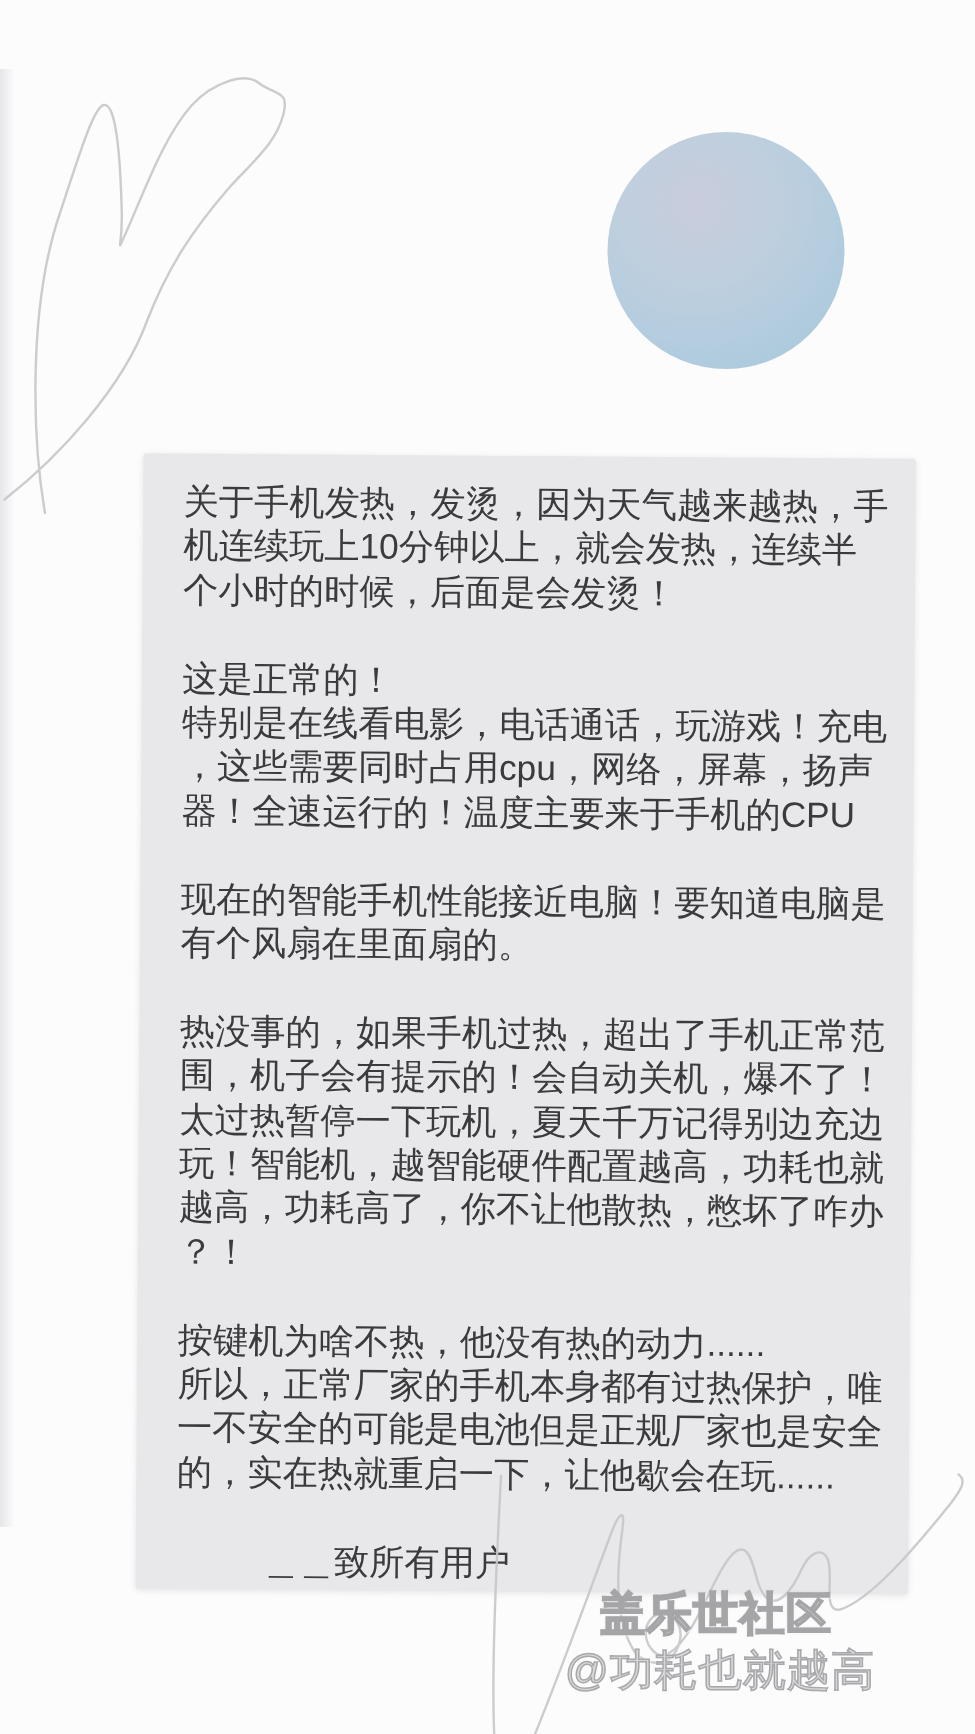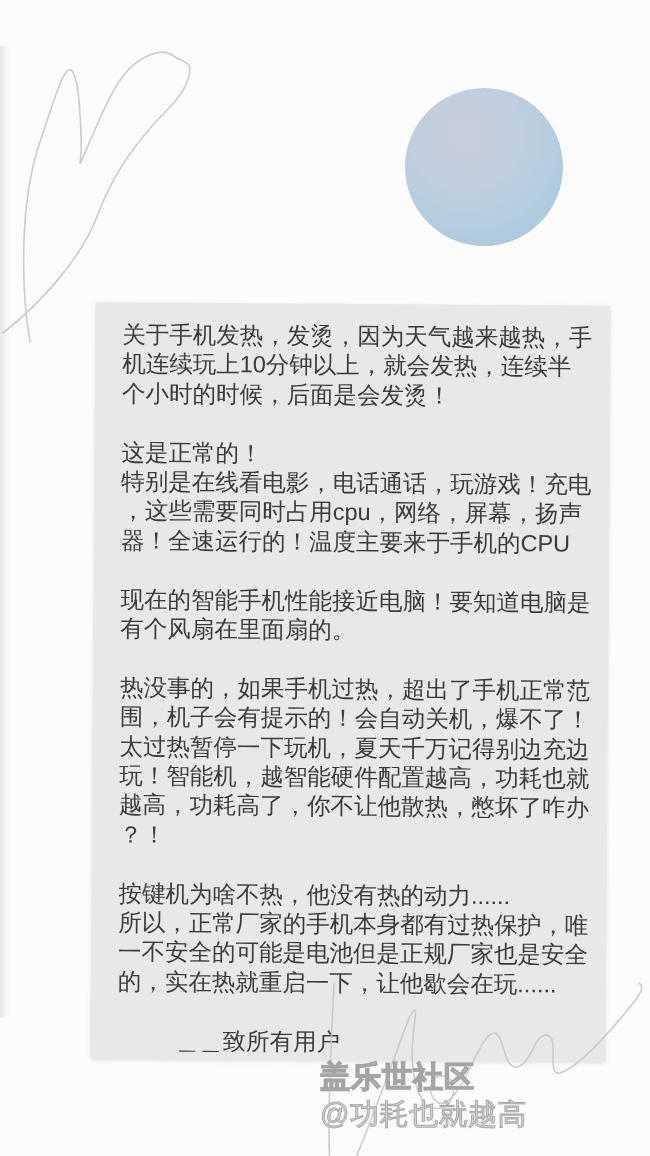--- a/index.html
+++ b/index.html
@@ -55,21 +55,21 @@
 
   
   svg.scribbles {
     position: absolute; left: 0; top: 0; width: 650px; height: 1156px;
     pointer-events: none;
   }
 
   
   .watermark {
     position: absolute; right: 10px; top: 1016px; width: 320px;
-    text-align: left; line-height: 1;
+    text-align: center; line-height: 1;
   }
   .wm-community {
     font-size: 30px; font-weight: 700; letter-spacing: 1px;
     color: #f6f6f7;
     -webkit-text-stroke: 1.2px #a5a5a8;
     text-shadow: 1px 1px 1px rgba(255,255,255,0.7), 0 0 2px rgba(90,90,95,0.25);
     margin-right: 5px;
   }
   .wm-author {
     margin-top: 8px;

